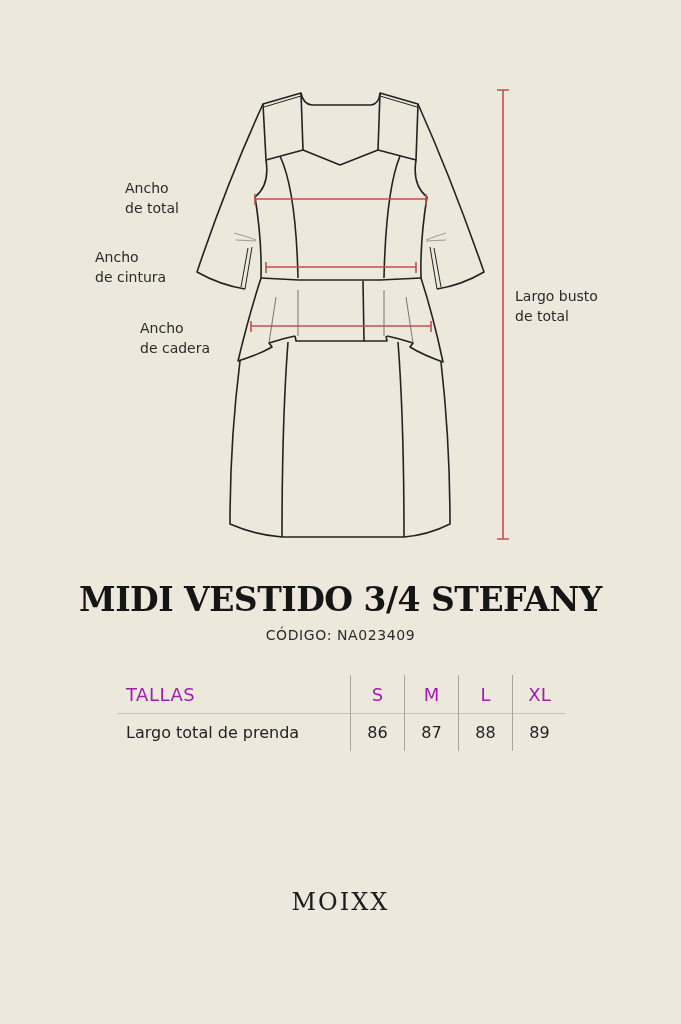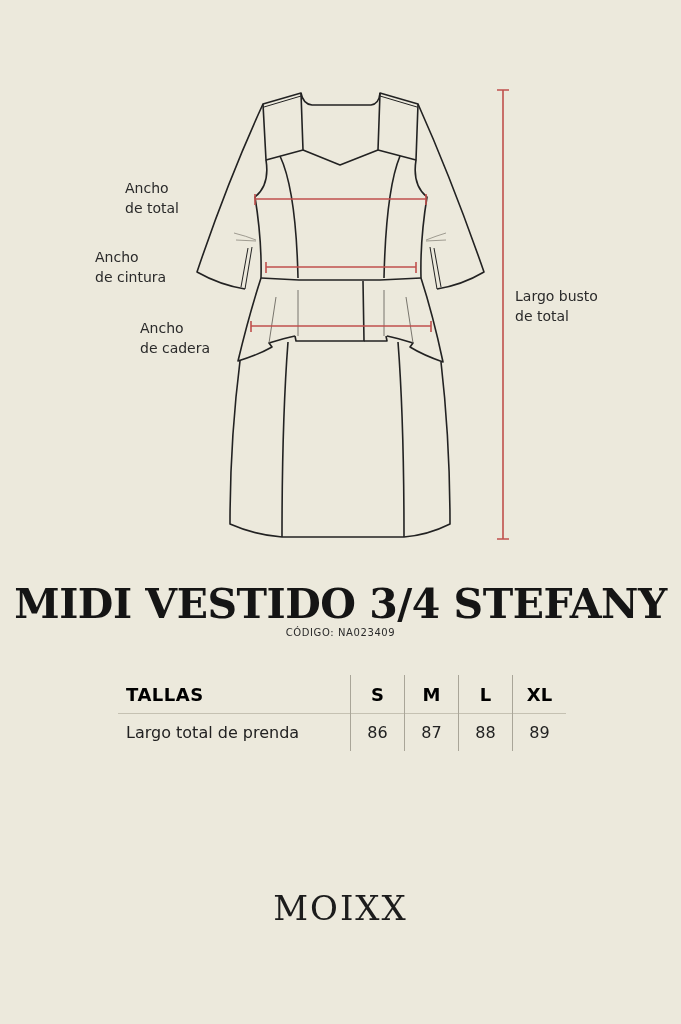--- a/index.html
+++ b/index.html
@@ -8,41 +8,41 @@
       background:#ECE9DC; position:relative;
       font-family:"DejaVu Sans", sans-serif; color:#1c1c1c;
     }
     #diagram { position:absolute; left:0; top:0; }
     .lbl {
       position:absolute; font-size:14px; line-height:20px; text-align:left;
       color:#2a2a2a; white-space:nowrap;
     }
     .title {
       position:absolute; left:0; width:681px; top:580px; text-align:center;
-      font-family:"DejaVu Serif", serif; font-weight:bold; font-size:41px;
+      font-family:"DejaVu Serif", serif; font-weight:bold; font-size:33px;
       letter-spacing:-0.5px; color:#151515;
     }
     .code {
       position:absolute; left:0; width:681px; top:627px; text-align:center;
-      font-size:10px; letter-spacing:0.6px; color:#2a2a2a;
+      font-size:14px; letter-spacing:0.6px; color:#2a2a2a;
     }
     table.sizes {
       position:absolute; left:118px; top:675px; border-collapse:collapse;
     }
     table.sizes td, table.sizes th {
       padding:0; height:36.5px; font-size:16px; color:#222;
     }
-    table.sizes th { font-weight:bold; font-size:18px; color:#000000; height:38px;margin-left:14px; }
+    table.sizes th { font-weight:normal; font-size:18px; color:#a21caf; height:38px;margin-left:14px; }
     table.sizes th.c0 { text-align:left; padding-left:8px; letter-spacing:0.5px; }
     table.sizes td.c0 { text-align:left; width:224px; padding-left:8px; }
     table.sizes .cv { width:53px; text-align:center; border-left:1px solid #a9a598; }
     table.sizes tr.r td { border-top:1px solid #c5c1b2; }
     .brand {
       position:absolute; left:0; width:681px; top:888px; text-align:center;
-      font-family:"DejaVu Serif", serif; font-size:34px; letter-spacing:2px;
+      font-family:"DejaVu Serif", serif; font-size:24px; letter-spacing:2px;
       color:#1c1c1c; font-weight:normal;
     }
   </style>
 </head>
 <body>
 
 <svg id="diagram" width="681" height="560" viewBox="0 0 681 560">
   <g fill="none" stroke="#222" stroke-width="1.6" stroke-linejoin="round">
 
     <path d="M301,93 Q303,104 312,105 L371,105 Q379,104 380,93"></path>

